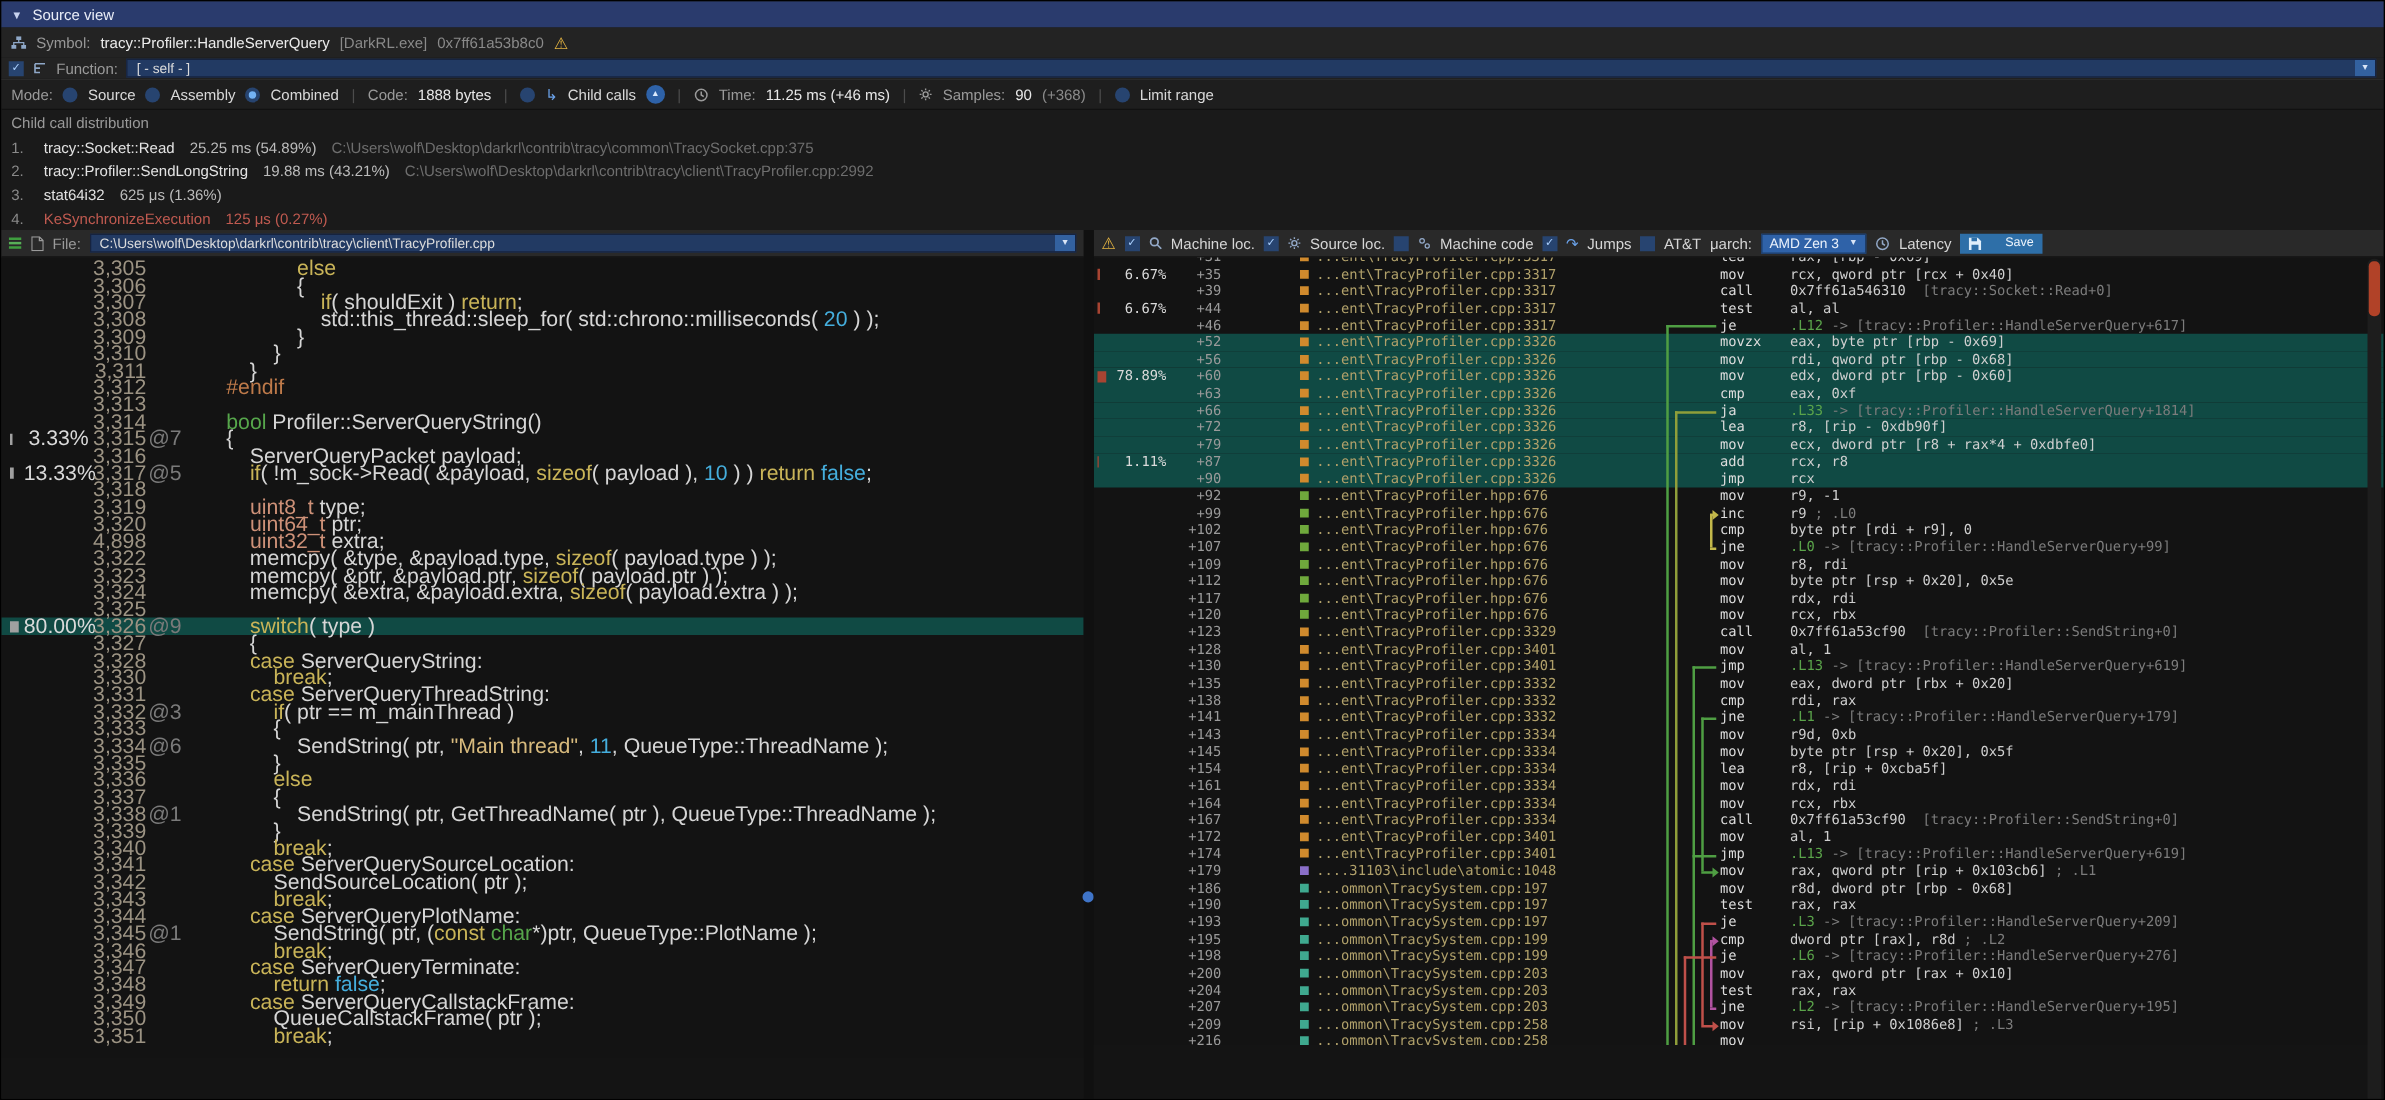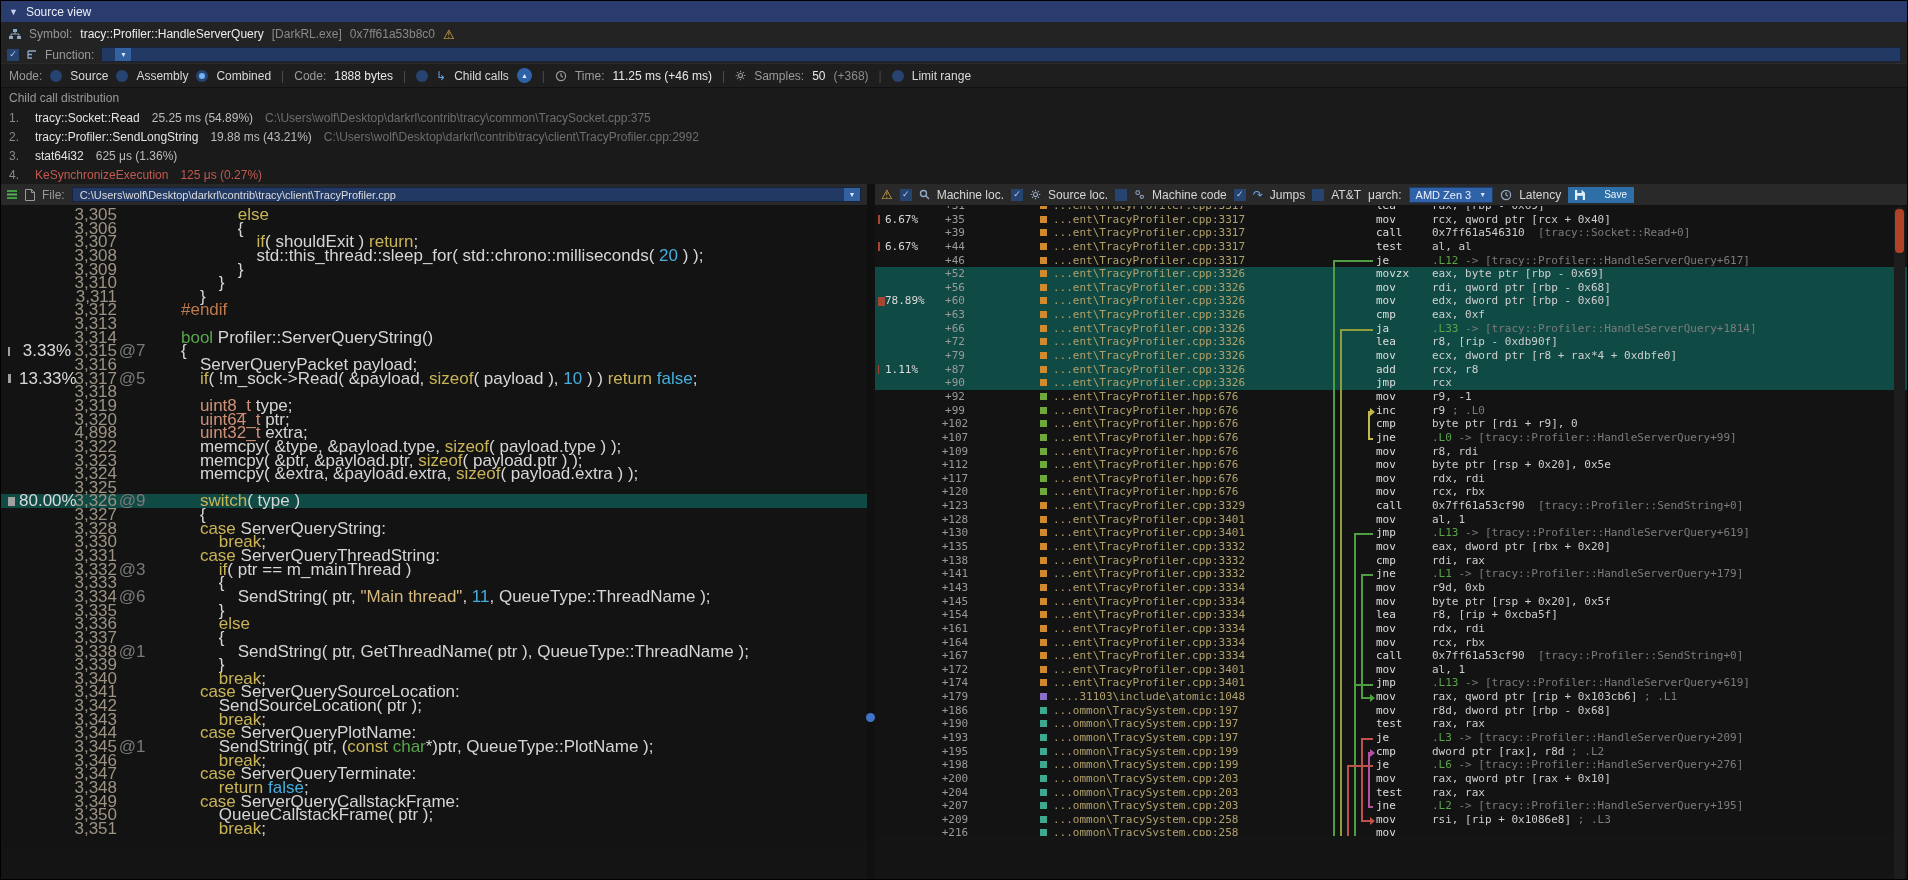--- a/index.html
+++ b/index.html
@@ -70,22 +70,22 @@
   .c-d{color:#d6d6d6}.c-k{color:#c9b458}.c-t{color:#56a64b}.c-u{color:#ce9178}
   .c-n{color:#45aedd}.c-s{color:#d7ba7d}.c-p{color:#be7a4a}
 
   
   .asm-body{height:630px;overflow:hidden;background:#131313;font-family:"DejaVu Sans Mono",monospace;font-size:11px;position:relative}
   #asm-rows{margin-top:-7px}
   .ar{height:13.65px;line-height:13.6px;display:flex;white-space:pre;align-items:stretch}
   .ar.hl{background:#104a44}
   .ar-bar{width:10px;display:flex;align-items:center;padding-left:3px}
   .ar-bar i{display:block;height:9px;background:#a84432}
-  .ar-pct{width:48px;text-align:left;color:#dadada}
-  .ar-off{width:44px;text-align:center;color:#9a9a9a}
+  .ar-pct{width:48px;text-align:right;color:#dadada}
+  .ar-off{width:44px;text-align:right;color:#9a9a9a}
   .ar-sq{width:7px;height:7px;margin:3px 0 0 63px;flex:none}
   .ar-loc{width:192px;margin-left:6px;color:#b0a06a;overflow:hidden}
   .ar-gut{width:131px}
   .ar-mn{width:56px;color:#dddddd}
   .c-o{color:#cfcfcf}.c-dim{color:#7c7c7c}.c-lbl{color:#5aa34a}
 
   
   #jump-layer{position:absolute;inset:0;pointer-events:none}
   .jv{position:absolute;width:2px}
   .jh{position:absolute;height:2px}
@@ -125,20 +125,21 @@
     <span class="warn">⚠</span>
   </div>
 
   <div class="row-function">
     <span class="chk on"></span>
     <svg width="12" height="11" viewBox="0 0 12 11">
         <path d="M2 2 H10 M2 2 V9 H6 M2 5.5 H6" stroke="#8fa8c8" stroke-width="1.3" fill="none"></path>
       </svg>
     <span class="lbl">Function:</span>
     <div class="combo fn-combo">
+      <span class="cval">[ - self - ]</span>
       <span class="arrow">▼</span>
     </div>
   </div>
 
   <div class="row-mode">
     <span class="lbl">Mode:</span>
     <span class="radio"></span>
     <span class="opt">Source</span>
     <span class="radio"></span>
     <span class="opt">Assembly</span>
@@ -158,21 +159,21 @@
         <path d="M6 3.2 V6 L8 7.3" stroke="#9a9a9a" stroke-width="1.2" fill="none"></path>
       </svg>
     <span class="lbl">Time:</span>
     <span class="val">11.25 ms (+46 ms)</span>
     <span class="sep">|</span>
     <svg width="11" height="11" viewBox="0 0 12 12">
         <circle cx="6" cy="6" r="2.2" stroke="#9a9a9a" stroke-width="1.2" fill="none"></circle>
         <path d="M6 .8V2.4 M6 9.6V11.2 M.8 6H2.4 M9.6 6H11.2 M2.3 2.3 3.4 3.4 M8.6 8.6 9.7 9.7 M9.7 2.3 8.6 3.4 M3.4 8.6 2.3 9.7" stroke="#9a9a9a" stroke-width="1.2"></path>
       </svg>
     <span class="lbl">Samples:</span>
-    <span class="val">50</span>
+    <span class="val">90</span>
     <span class="dim">(+368)</span>
     <span class="sep">|</span>
     <span class="radio"></span>
     <span class="opt">Limit range</span>
   </div>
 
   <div class="child-section">
     <div class="child-header">Child call distribution</div>
     <div id="child-entries">
         <div class="child-entry">

